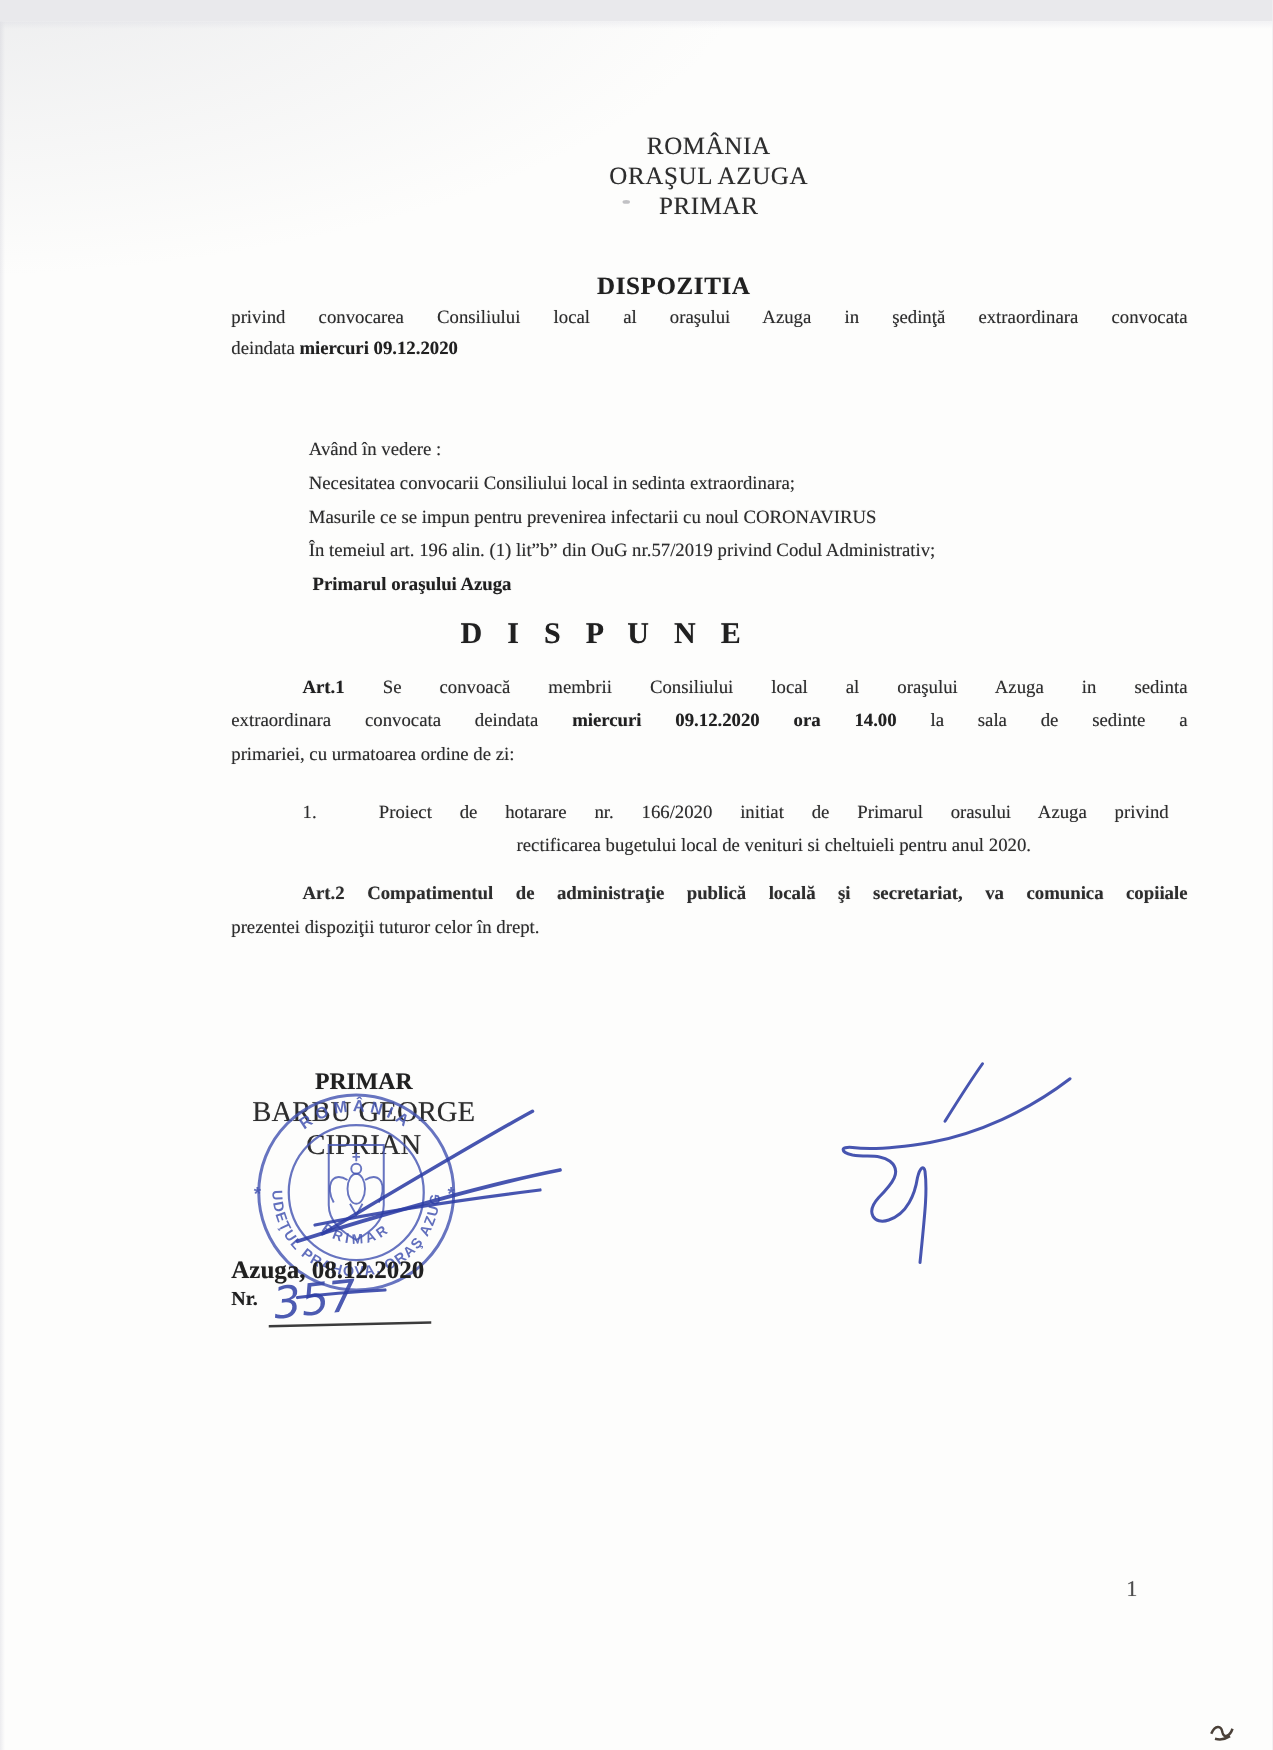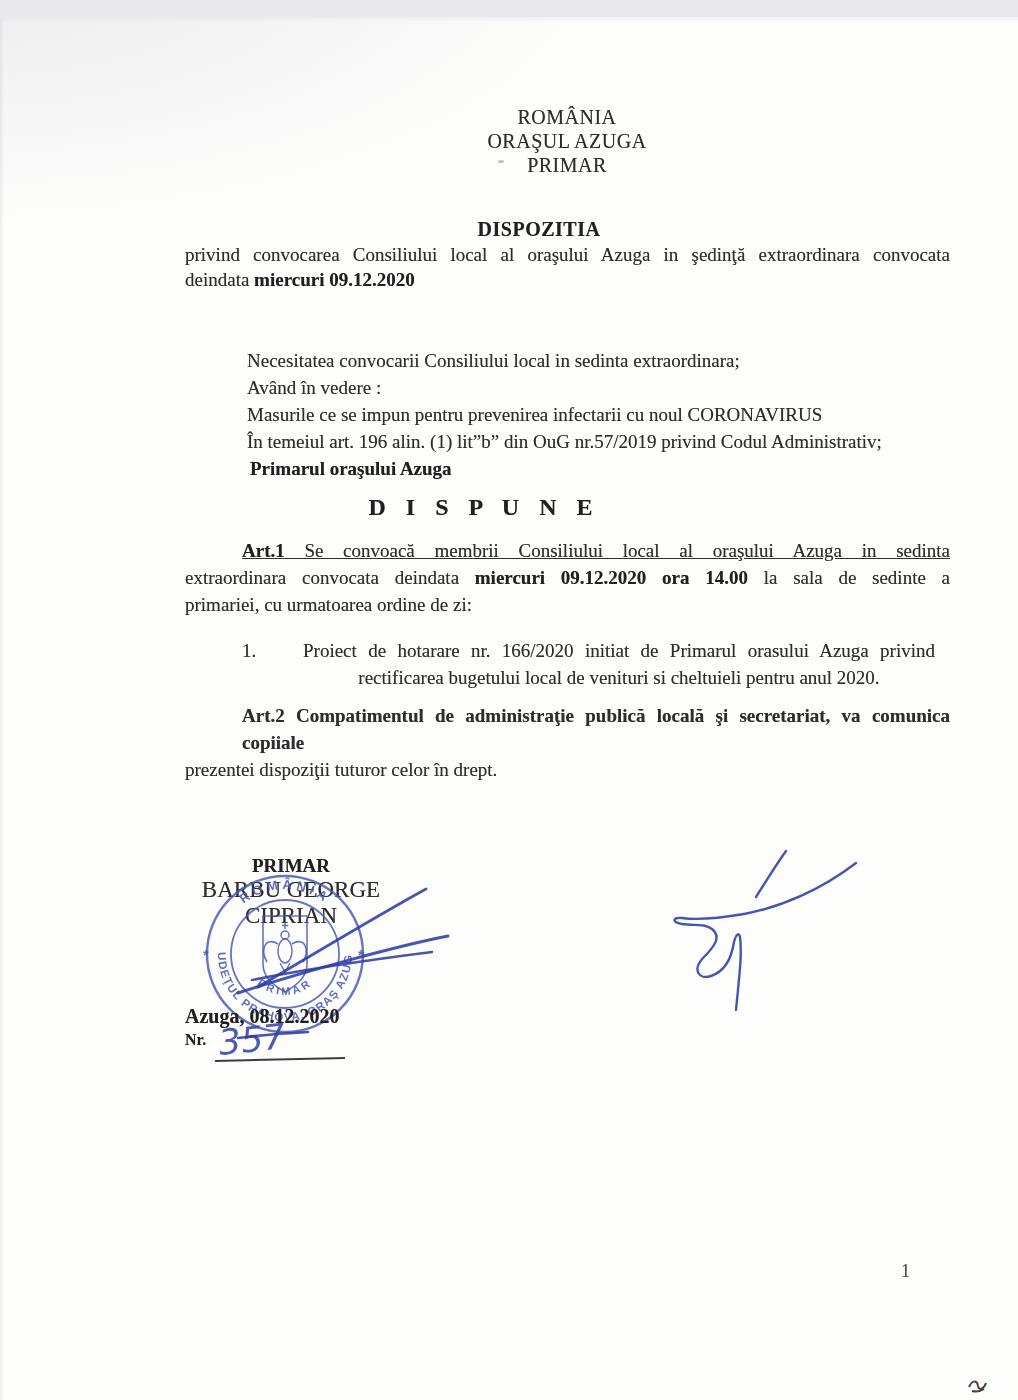--- a/index.html
+++ b/index.html
@@ -15,21 +15,21 @@
     overflow:hidden;
     font-family:"Liberation Serif", serif;
     color:#2d2d2d;
   }
   .abs{position:absolute;}
   .scan{text-shadow:0 0 .6px rgba(70,70,75,.55);}
   .b{font-weight:bold;color:#202020;}
   .center{text-align:center;}
   .hdr{font-size:20px;line-height:24px;letter-spacing:.5px;}
   .title{font-size:20px;letter-spacing:.5px;}
-  .body-line{font-size:19px;line-height:27px;}
+  .body-line{font-size:15px;line-height:27px;}
   .just{text-align:justify;text-align-last:justify;}
   .dispune{font-size:24px;letter-spacing:7px;}
   .sig-role{font-size:19px;}
   .sig-name{font-size:23px;text-align:center;}
   .pen{stroke:#2e3da5;fill:none;stroke-linecap:round;opacity:.88;}
   .stampink{stroke:#4656b2;fill:none;opacity:.82;}
   .stamptxt{fill:#4656b2;opacity:.85;font-family:"Liberation Sans",sans-serif;font-weight:bold;}
   .page-number{font-size:18px;color:#4d4d4d;}
   .artifact-dot{background:rgba(120,120,128,.45);border-radius:50%;}
 </style>
@@ -46,31 +46,31 @@
   <div class="abs artifact-dot" style="left:498px;top:143px;width:6px;height:3px;"></div>
 
   <div class="abs scan title b" style="left:539px;top:201px;transform:translateX(-50%);">DISPOZITIA</div>
 
   <div class="abs scan body-line just" style="left:185px;top:224px;width:765px;">privind convocarea Consiliului local al oraşului Azuga in şedinţă extraordinara convocata</div>
   <div class="abs scan body-line" style="left:185px;top:249px;width:765px;">
     <span>deindata </span><span> </span><span class="b">miercuri 09.12.2020</span>
   </div>
 
   <div class="abs scan body-line" style="left:247px;top:330px;width:700px;">
+    <div>Având în vedere :</div>
     <div>Necesitatea convocarii Consiliului local in sedinta extraordinara;</div>
-    <div>Având în vedere :</div>
     <div>Masurile ce se impun pentru prevenirea infectarii cu noul CORONAVIRUS</div>
     <div>În temeiul art. 196 alin. (1) lit”b”  din OuG nr.57/2019 privind Codul Administrativ;</div>
     <div class="b" style="margin-left:3px;">Primarul oraşului Azuga</div>
   </div>
 
   <div class="abs scan dispune b" style="left:484px;top:477px;transform:translateX(-50%);white-space:nowrap;">D I S P U N E</div>
 
   <div class="abs scan body-line" style="left:185px;top:520px;width:765px;">
-    <div class="just" style="padding-left:57px;text-decoration:underline;">
+    <div class="just" style="padding-left:57px;">
       <span class="b">Art.1</span><span> Se convoacă membrii Consiliului local al oraşului Azuga  in sedinta</span>
     </div>
     <div class="just">
       <span>extraordinara convocata deindata </span><span class="b">miercuri 09.12.2020 ora 14.00</span><span> la sala de sedinte a</span>
     </div>
     <div>primariei, cu urmatoarea ordine de zi:</div>
   </div>
 
   <div class="abs scan body-line" style="left:242px;top:620px;">1.</div>
   <div class="abs scan body-line" style="left:303px;top:620px;width:632px;">

